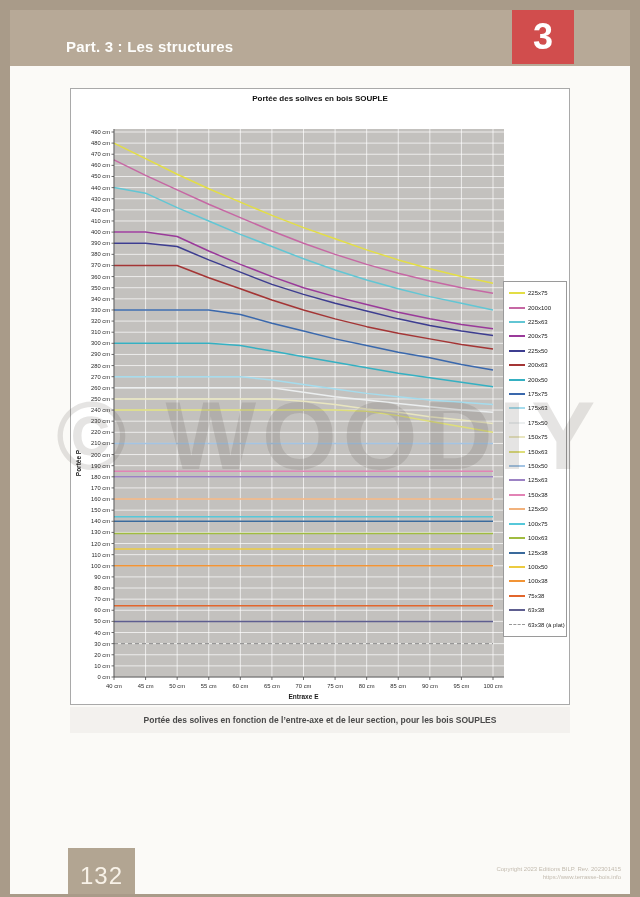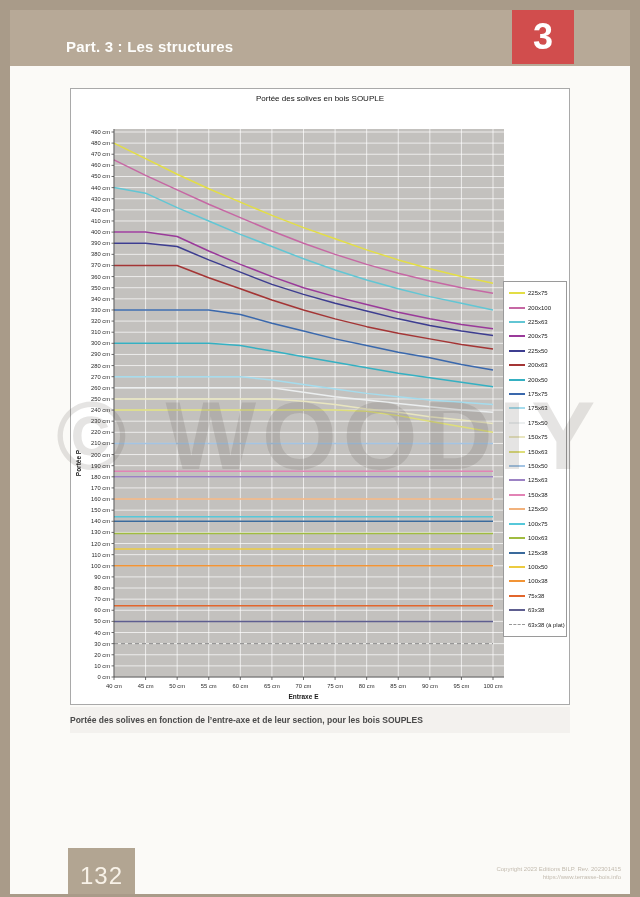--- a/index.html
+++ b/index.html
@@ -27,38 +27,38 @@
     background:#d14d4d;display:flex;align-items:center;justify-content:center;
   }
   .chapter-box span{font-size:36px;font-weight:bold;color:#fff;line-height:1;}
   
   .chart-card{
     position:absolute;left:60px;top:78px;width:500px;height:617px;
     background:#fff;border:1px solid #a9a9a9;box-sizing:border-box;
   }
   .chart-title{
     position:absolute;left:0;top:5px;width:100%;
-    text-align:center;font-size:8px;font-weight:normal;color:#111;
+    text-align:center;font-size:8px;font-weight:bold;color:#111;
   }
   #chart-svg{position:absolute;left:0;top:0;}
   
   .legend{
     position:absolute;left:432px;top:192px;width:64px;height:356px;
     background:#fff;border:1px solid #9a9a9a;box-sizing:border-box;
     display:flex;flex-direction:column;justify-content:space-around;
     padding:4px 3px 4px 5px;
   }
   .legend-row{display:flex;align-items:center;height:9px;}
   .legend-swatch{width:16px;flex:0 0 16px;border-top-style:solid;border-top-width:2px;margin-right:3px;}
   .legend-swatch.dashed{border-top-style:dashed;border-top-width:1px;}
   .legend-label{font-size:6px;color:#1a1a1a;white-space:nowrap;}
   
   .caption-strip{
     position:absolute;left:60px;top:697px;width:500px;height:26px;
-    background:#f3f1ee;display:flex;align-items:center;
+    background:#f3f1ee;display:flex;align-items:center;justify-content:center;
   }
   .caption-strip span{font-size:8.5px;font-weight:bold;color:#4a4a4a;}
   
   .watermark{
     position:absolute;left:46px;top:378px;width:700px;
     font-size:96px;font-weight:bold;letter-spacing:6px;line-height:1;
     color:rgba(70,64,58,0.14);white-space:nowrap;pointer-events:none;z-index:6;
   }
   
   .page-number-box{

